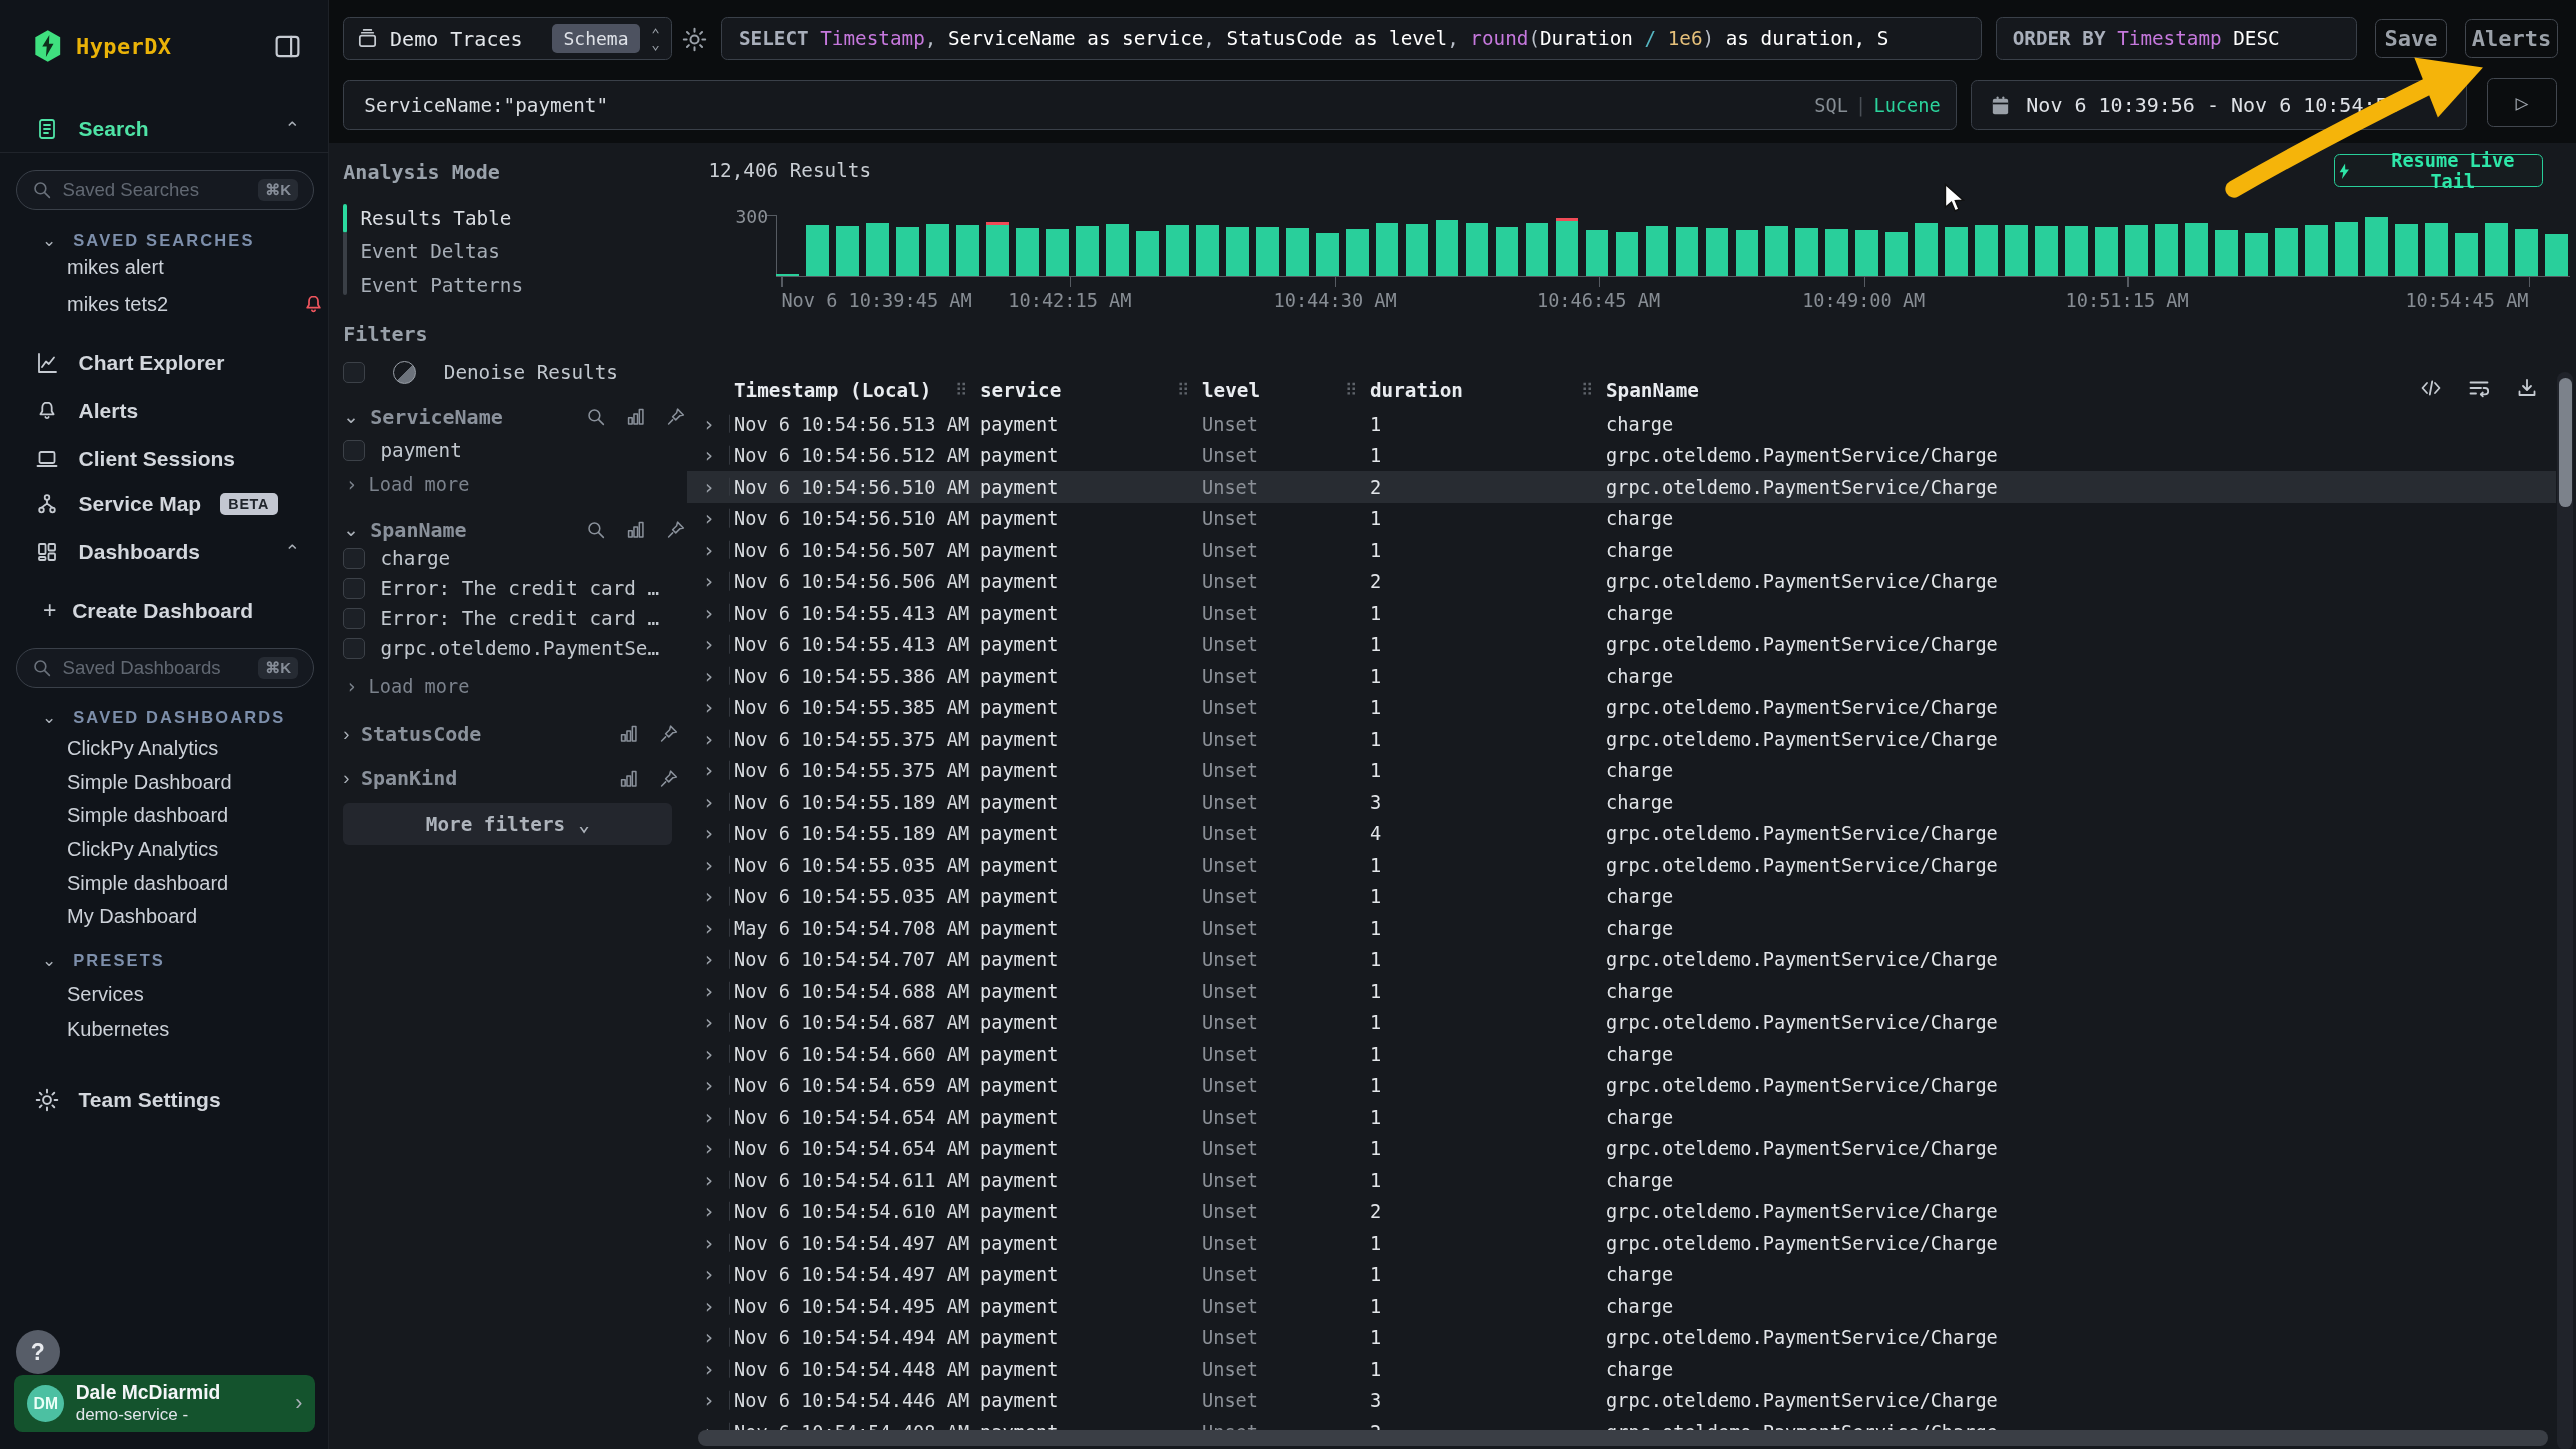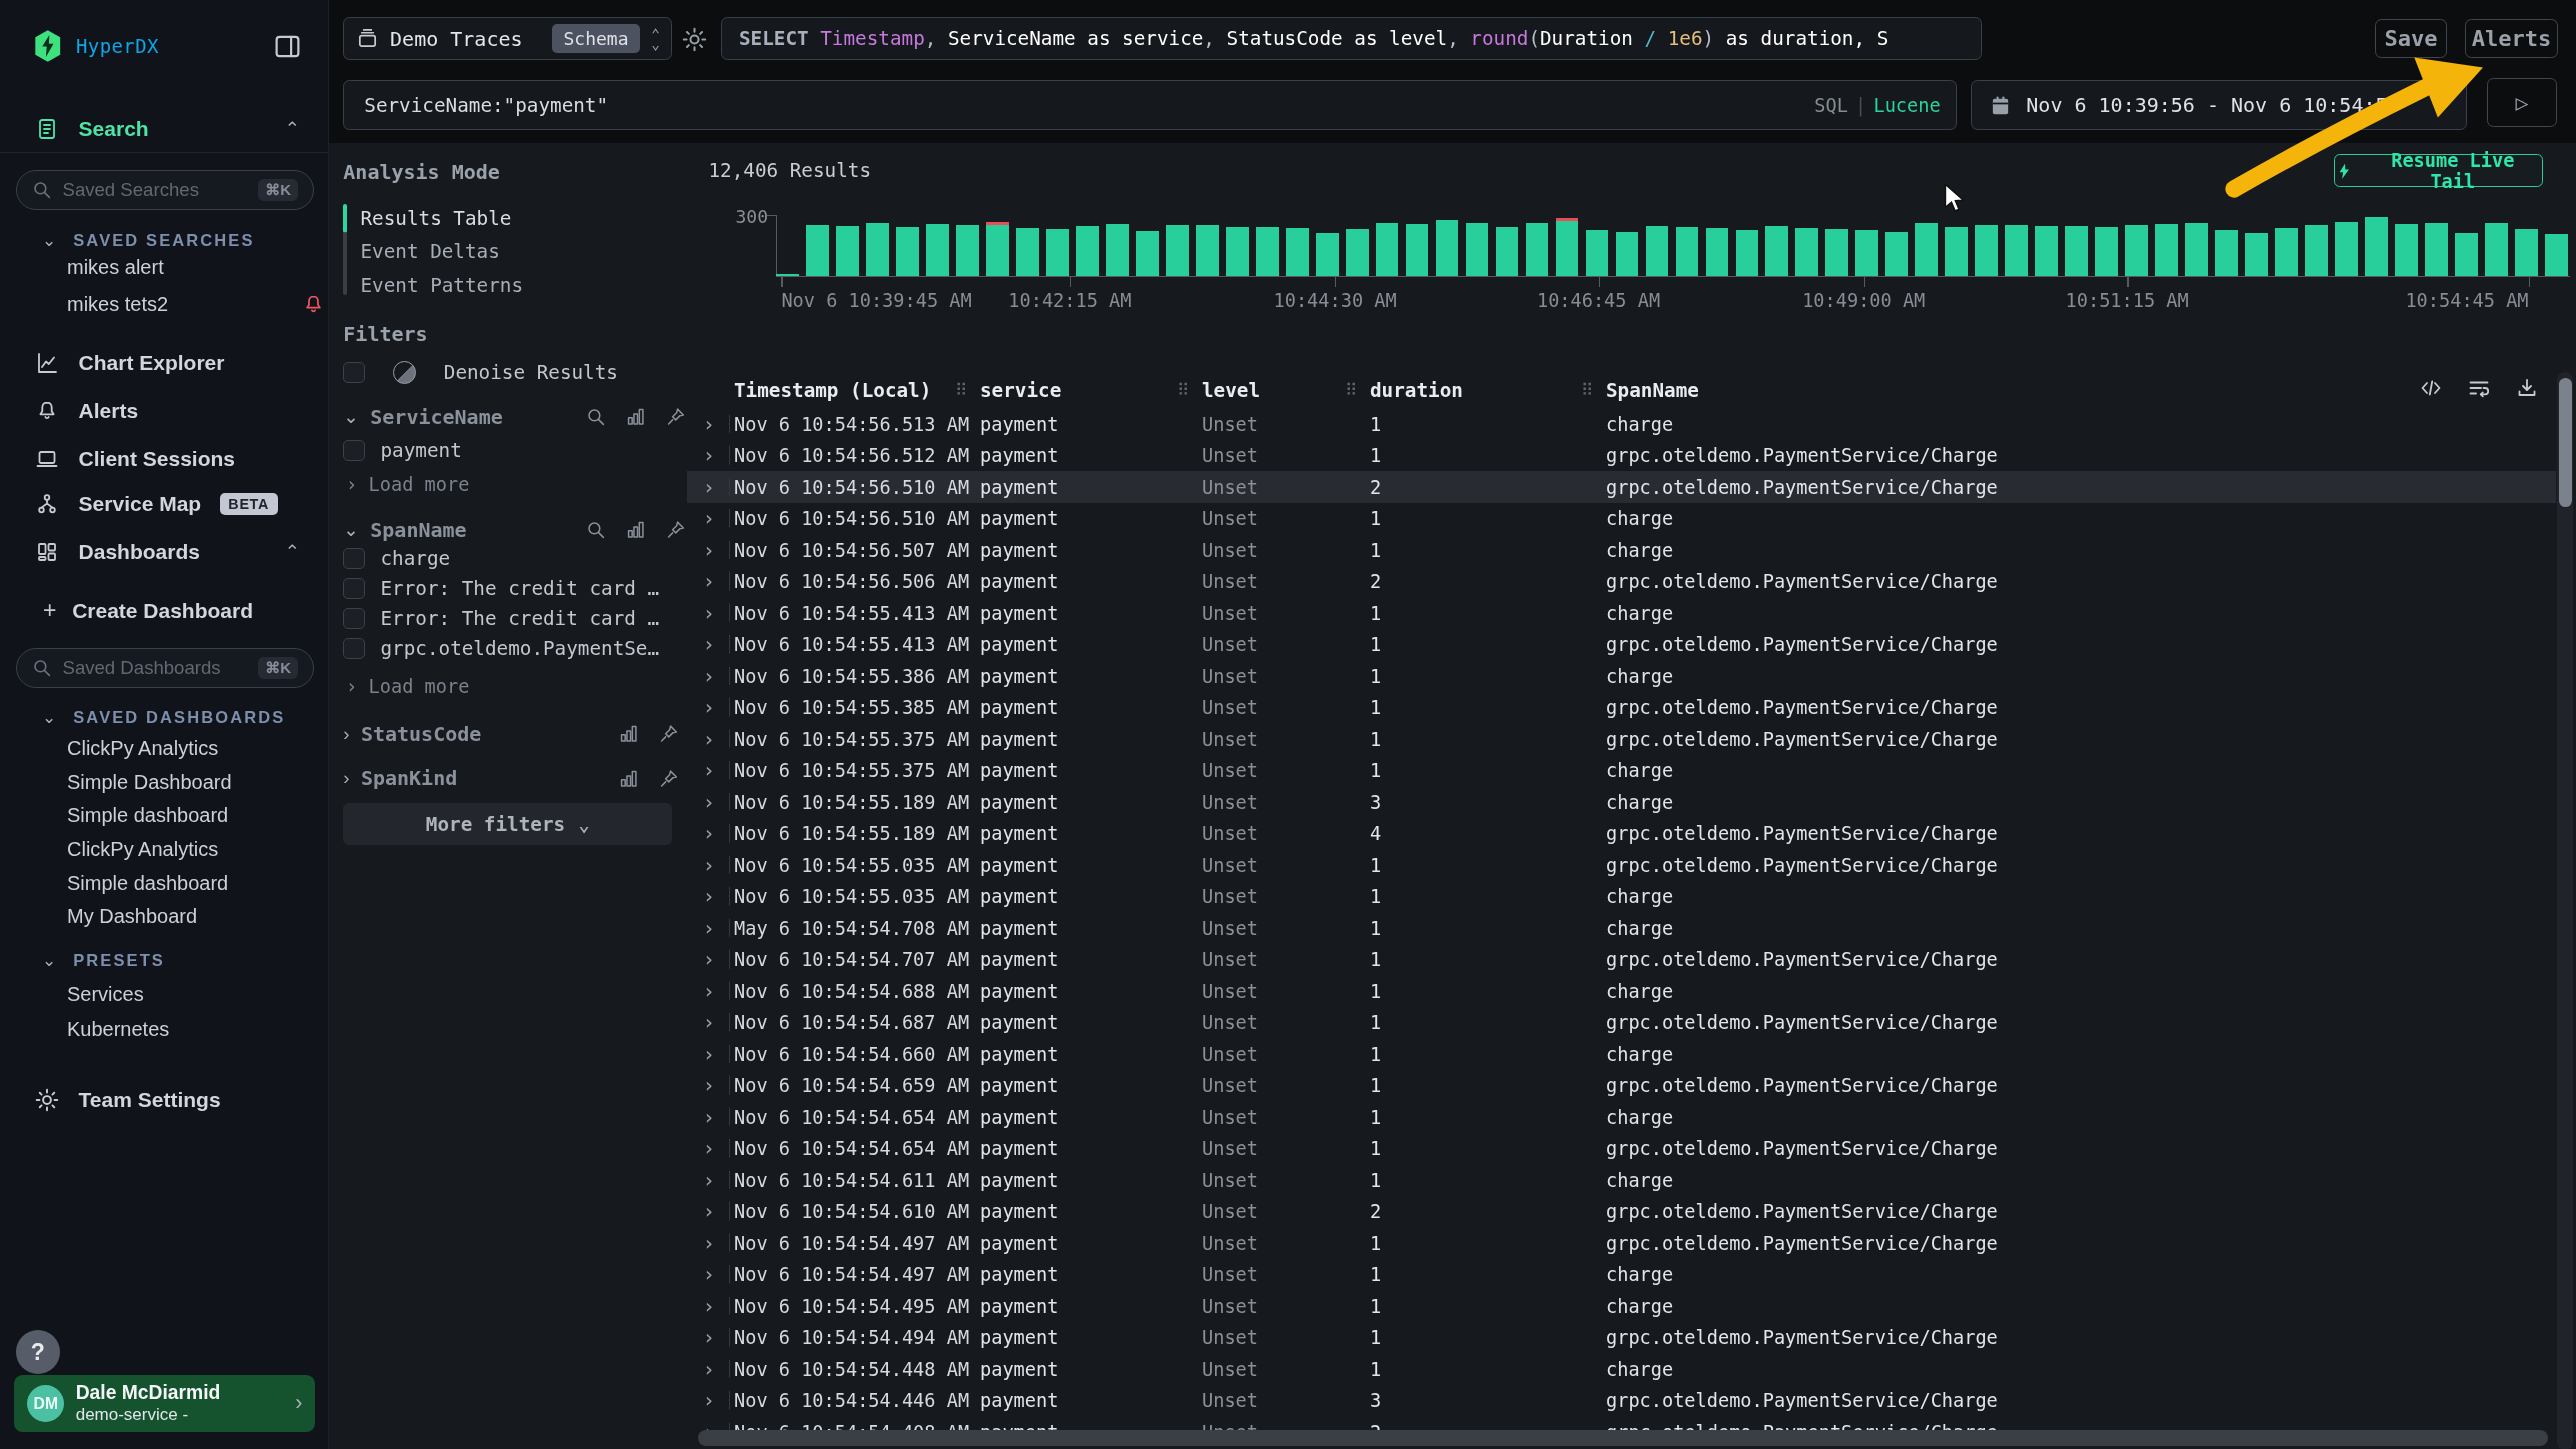--- a/index.html
+++ b/index.html
@@ -4,21 +4,21 @@
 <style>
   *{box-sizing:border-box;margin:0;padding:0}
   html,body{width:2576px;height:1450px}
   body{background:#0c0e11;font-family:"Liberation Sans",sans-serif;color:#d6dae0;position:relative;overflow:hidden}
   .abs{position:absolute}
   .mono{font-family:"DejaVu Sans Mono",monospace}
   .flex{display:flex;align-items:center}
 
   
   #sidebar{left:0;top:0;width:329px;height:1450px;background:#10141a;border-right:1.4px solid #1e2228}
-  .slogo-text{font-size:19px;font-weight:normal;color:#0ea5e9;letter-spacing:0.4px}
+  .slogo-text{font-size:22px;font-weight:bold;color:#eab308;letter-spacing:0.4px}
   .snav{left:0;width:329px;height:40px;display:flex;align-items:center;padding-left:33px;gap:18.6px;cursor:pointer}
   .snav .slb{font-size:21px;color:#d3d7dd;font-weight:600}
   .snav.active .slb{color:#4fe3a6}
   .sic{width:27px;display:flex;justify-content:center;color:#c6cbd2}
   .chev-g{color:#aab0b8;font-size:18.6px}
   .divider{left:0;width:329px;height:1.4px;background:#20242b}
   .pill{position:absolute;left:15.7px;width:298px;height:40px;border:1.4px solid #3a4049;border-radius:21.5px;background:#151920;display:flex;align-items:center;padding:0 14.3px;gap:10px}
   .pill .ph{color:#616872;font-size:18.6px;white-space:nowrap;overflow:hidden}
   .kbd{margin-left:auto;background:#262b33;border-radius:5.7px;padding:2.1px 7.2px;color:#868d98;font-size:15px;font-weight:600;white-space:nowrap}
   .sechead{color:#7d8fab;font-size:16.5px;letter-spacing:2.1px;font-weight:bold}
@@ -306,20 +306,23 @@
     <svg width="27" height="27" viewBox="0 0 24 24" class="ic" style="stroke:#9aa0a8">
         <circle cx="12" cy="12" r="3.6"></circle>
         <path d="M12 2.5 V5 M12 19 V21.5 M2.5 12 H5 M19 12 H21.5 M5.3 5.3 L7 7 M17 17 L18.7 18.7 M18.7 5.3 L17 7 M7 17 L5.3 18.7"></path>
       </svg>
   </span>
 
   <div class="box mono" style="left:392px;top:17px;width:1261px;height:43px;padding:0 17px;overflow:hidden">
     <span class="qtext"><span class="tk-kw">SELECT </span><span class="tk-fn">Timestamp</span><span class="tk-pl">, </span><span class="tk-str">ServiceName as service</span><span class="tk-pl">, </span><span class="tk-str">StatusCode as level</span><span class="tk-pl">, </span><span class="tk-fn">round</span><span class="tk-pl">(</span><span class="tk-str">Duration </span><span class="tk-op">/</span><span class="tk-pl"> </span><span class="tk-num">1e6</span><span class="tk-pl">)</span><span class="tk-str"> as duration, S</span></span>
   </div>
 
+  <div class="box mono" style="left:1667px;top:17px;width:361px;height:43px;padding:0 15.7px;overflow:hidden">
+    <span class="qtext"><span class="tk-kw">ORDER BY </span><span class="tk-fn">Timestamp</span><span class="tk-pl"> </span><span class="tk-str">DESC</span></span>
+  </div>
 
   <button class="btn mono" style="left:2046px;top:19.3px;width:72px;height:39px">Save</button>
   <button class="btn mono" style="left:2136px;top:19.3px;width:93px;height:39px">Alerts</button>
 
   <div class="box mono" style="left:14.3px;top:80px;width:1614px;height:50px;padding:0 20px">
     <span class="qtext">ServiceName:"payment"</span>
     <span class="langsw mono">
       <span>SQL</span><span class="sep">|</span><span class="lucene">Lucene</span>
     </span>
   </div>

